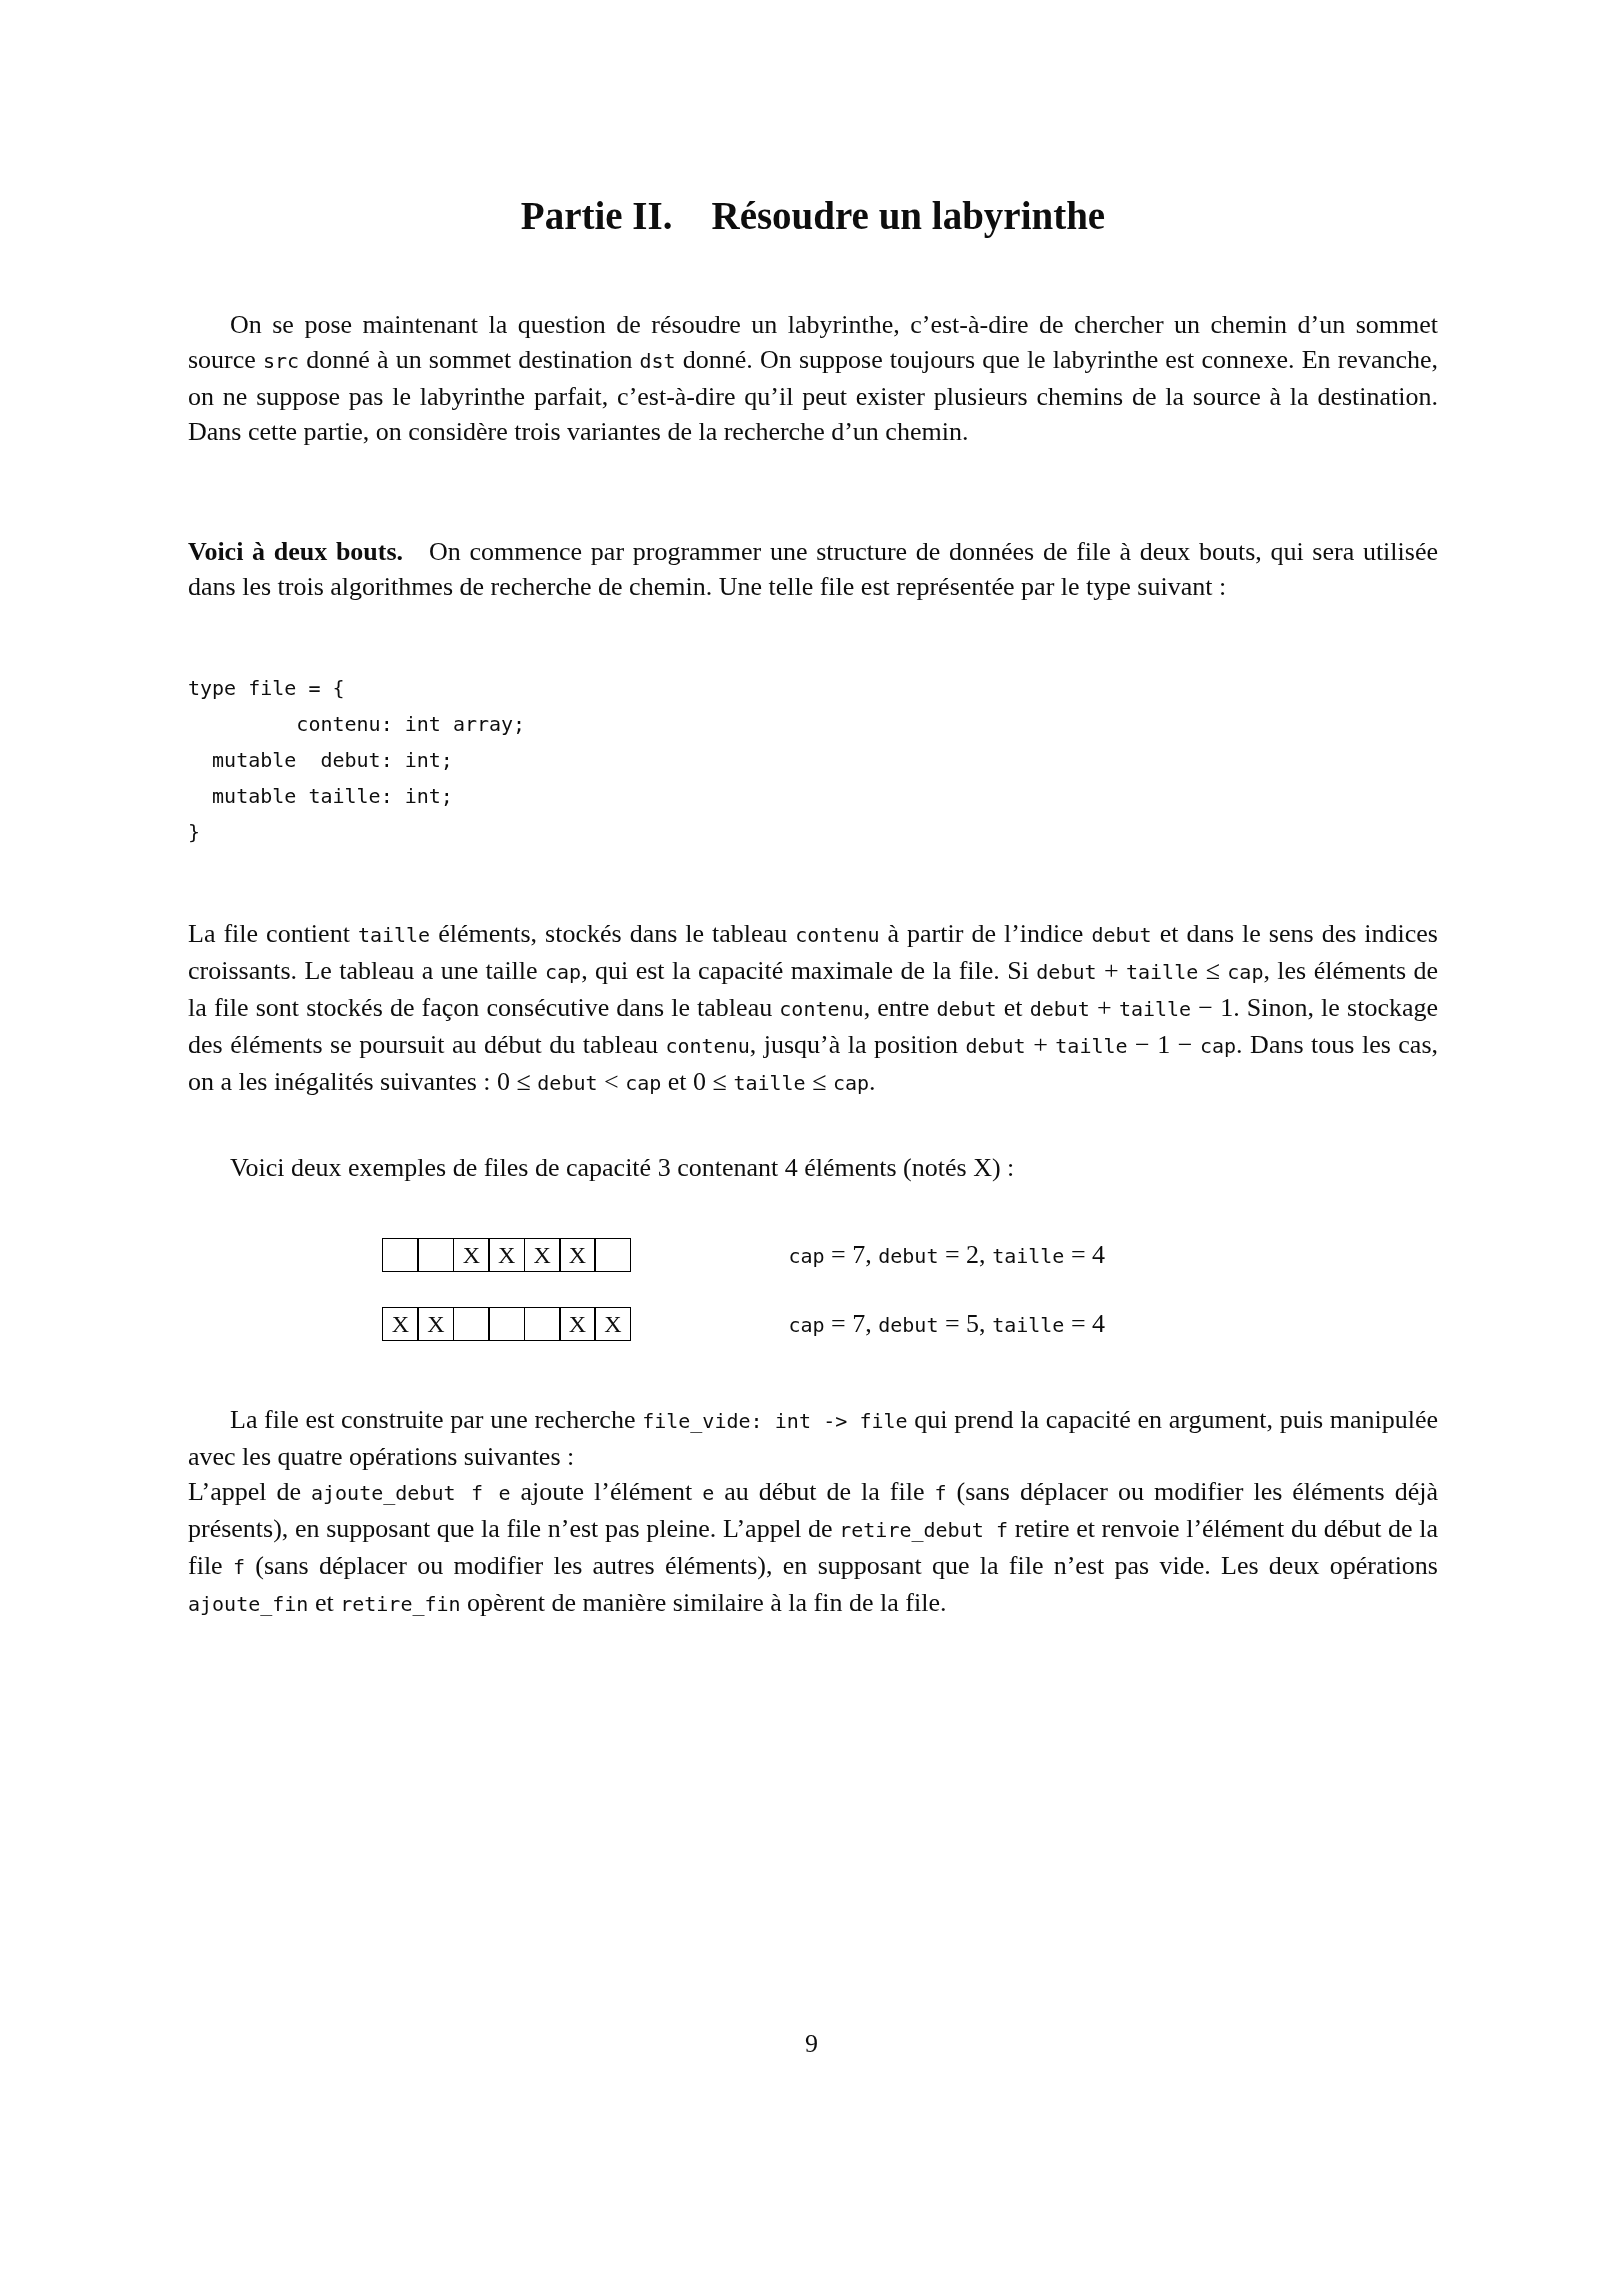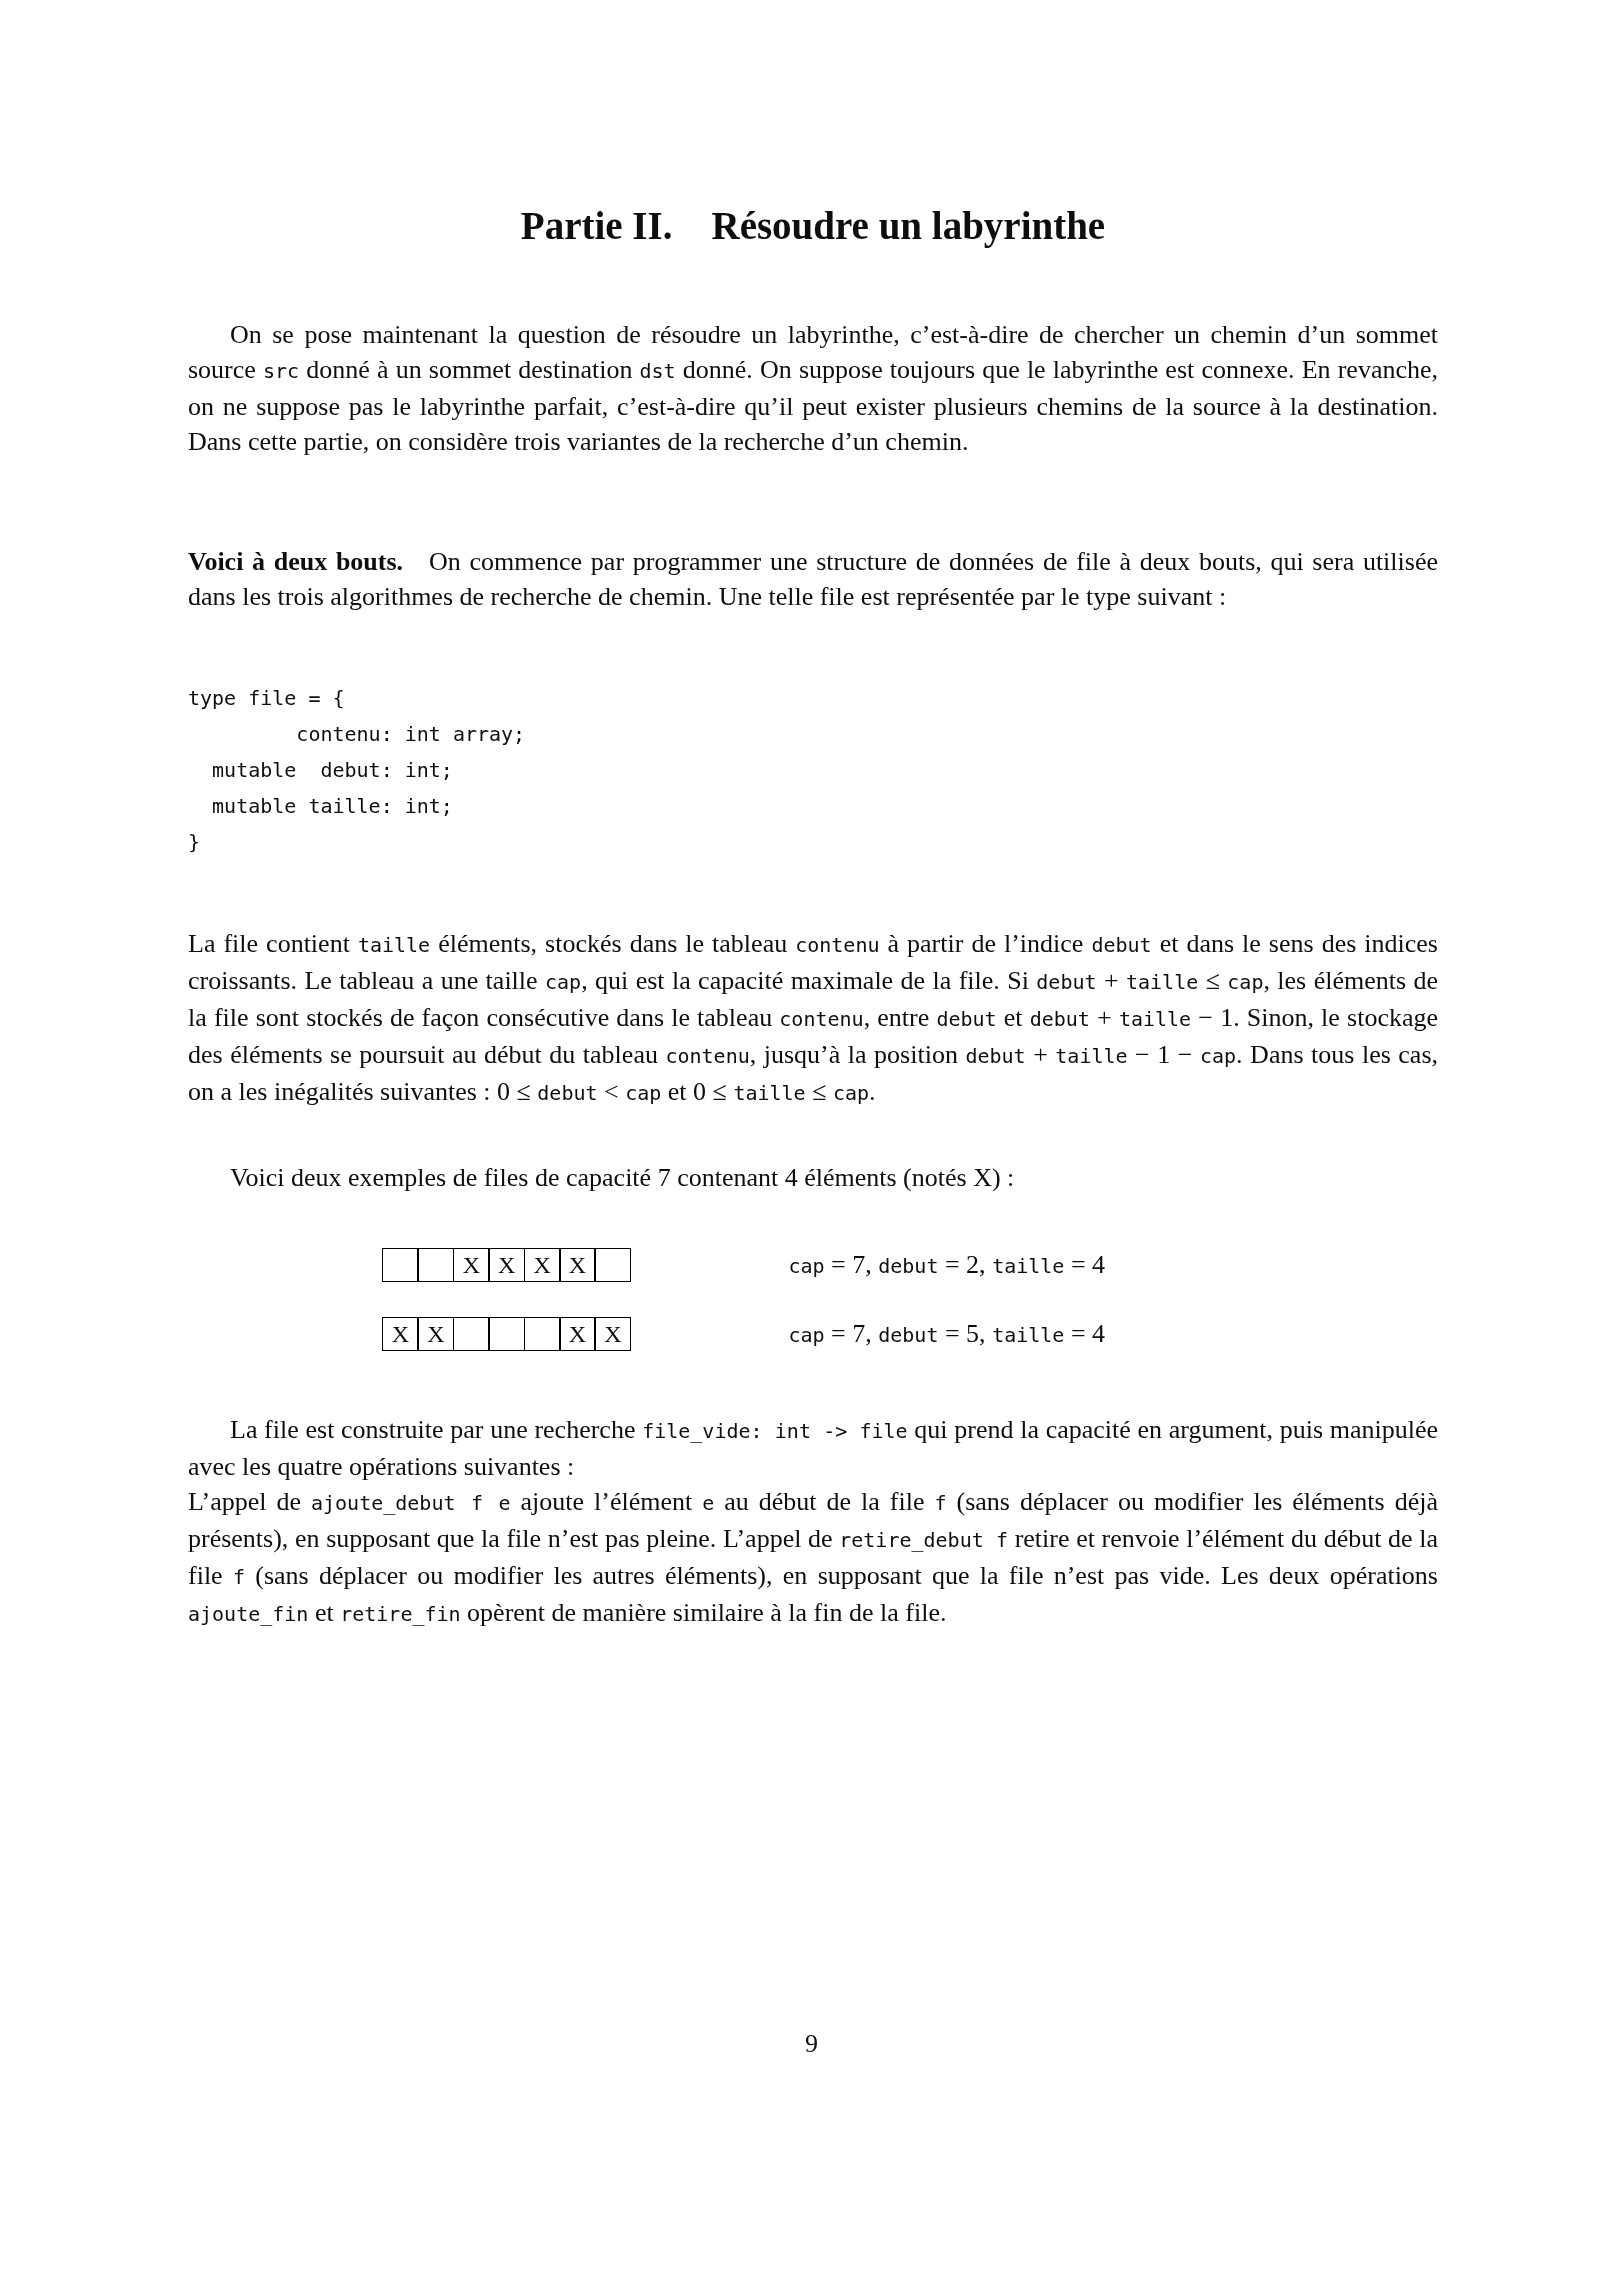--- a/index.html
+++ b/index.html
@@ -10,21 +10,21 @@
     color:#0e0e0e;
   }
   .page {
     position:relative;
     width:1623px; height:2295px;
     background:#ffffff;
     overflow:hidden;
   }
   .content {
     position:absolute;
-    left:188px; top:203px;
+    left:188px; top:193px;
     width:1250px;
   }
   .title {
     font-size:39px;
     font-weight:bold;
     text-align:center;
     margin-bottom:69px;
     white-space:pre-wrap;
   }
   .para {
@@ -91,21 +91,21 @@
     <p class="para mt-section"><span class="run-bold">Voici à deux bouts.</span><span> On commence par programmer une structure de données de file à deux bouts, qui sera utilisée dans les trois algorithmes de recherche de chemin. Une telle file est représentée par le type suivant :</span></p>
 
     <pre class="codeblock block-type">type file = {
          contenu: int array;
   mutable  debut: int;
   mutable taille: int;
 }</pre>
 
     <p class="para"><span>La file contient </span><span class="run-code">taille</span><span> éléments, stockés dans le tableau </span><span class="run-code">contenu</span><span> à partir de l’indice </span><span class="run-code">debut</span><span> et dans le sens des indices croissants. Le tableau a une taille </span><span class="run-code">cap</span><span>, qui est la capacité maximale de la file. Si </span><span class="run-code">debut</span><span> + </span><span class="run-code">taille</span><span> ≤ </span><span class="run-code">cap</span><span>, les éléments de la file sont stockés de façon consécutive dans le tableau </span><span class="run-code">contenu</span><span>, entre </span><span class="run-code">debut</span><span> et </span><span class="run-code">debut</span><span> + </span><span class="run-code">taille</span><span> − 1. Sinon, le stockage des éléments se poursuit au début du tableau </span><span class="run-code">contenu</span><span>, jusqu’à la position </span><span class="run-code">debut</span><span> + </span><span class="run-code">taille</span><span> − 1 − </span><span class="run-code">cap</span><span>. Dans tous les cas, on a les inégalités suivantes : 0 ≤ </span><span class="run-code">debut</span><span> &lt; </span><span class="run-code">cap</span><span> et 0 ≤ </span><span class="run-code">taille</span><span> ≤ </span><span class="run-code">cap</span><span>.</span></p>
 
-    <p class="para indent mt-para"><span>Voici deux exemples de files de capacité 7 contenant 4 éléments (notés X) :</span></p>
+    <p class="para indent mt-para"><span>Voici deux exemples de files de capacité 3 contenant 4 éléments (notés X) :</span></p>
 
     <div class="figures">
       <div class="figure-row">
         <div class="cells">
             <span class="cell"></span>
             <span class="cell"></span>
             <span class="cell">X</span>
             <span class="cell">X</span>
             <span class="cell">X</span>
             <span class="cell">X</span>

